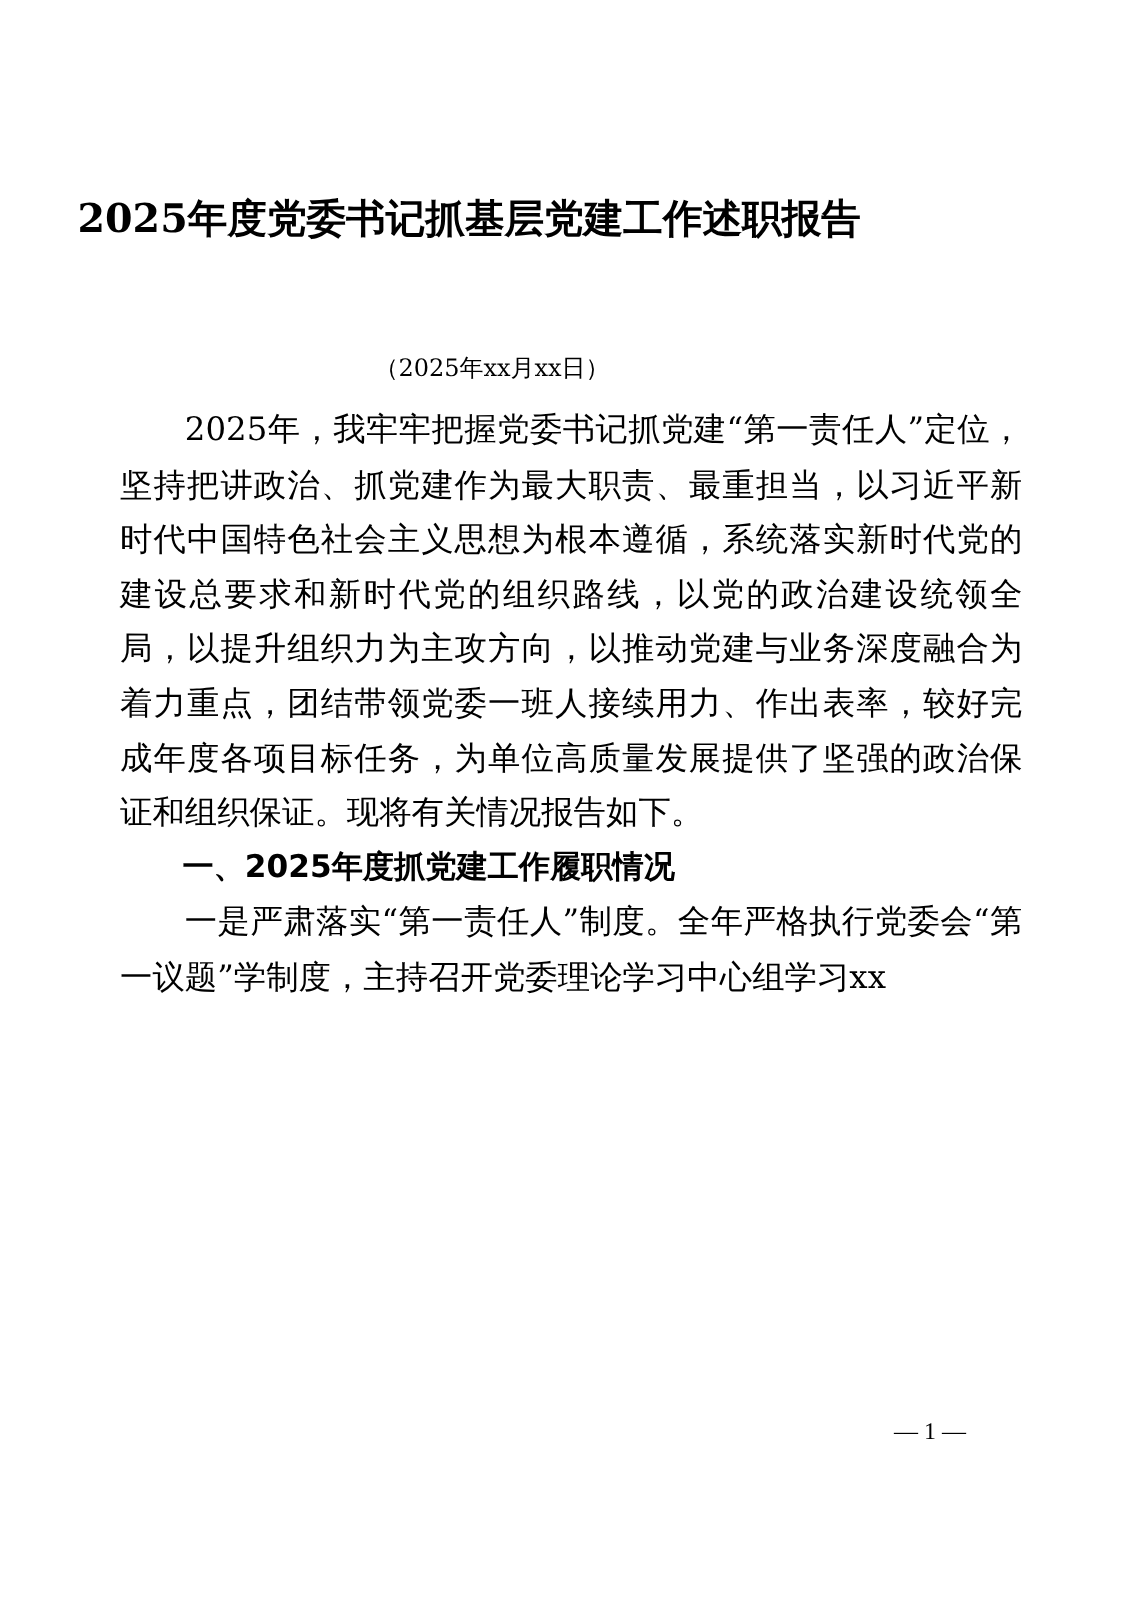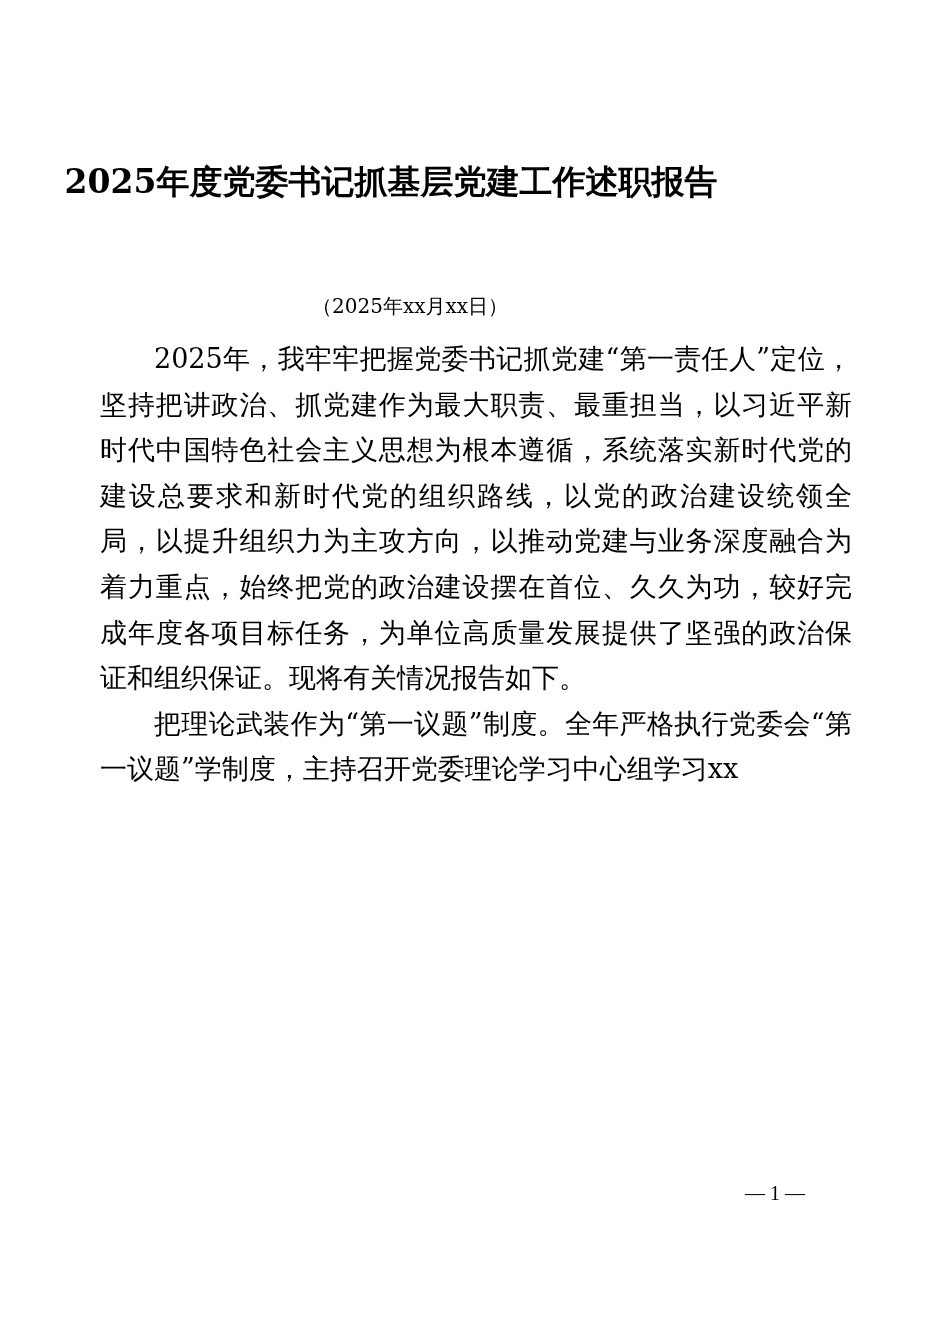--- a/index.html
+++ b/index.html
@@ -32,18 +32,19 @@
     }
   </style>
 </head>
 <body>
 
 <div class="page">
   <div class="title">2025年度党委书记抓基层党建工作述职报告</div>
   <div class="date">（2025年xx月xx日）</div>
 
   <div class="body-text">
-    <p>2025年，我牢牢把握党委书记抓党建“第一责任人”定位，坚持把讲政治、抓党建作为最大职责、最重担当，以习近平新时代中国特色社会主义思想为根本遵循，系统落实新时代党的建设总要求和新时代党的组织路线，以党的政治建设统领全局，以提升组织力为主攻方向，以推动党建与业务深度融合为着力重点，始终把党的政治建设摆在首位、久久为功，较好完成年度各项目标任务，为单位高质量发展提供了坚强的政治保证和组织保证。现将有关情况报告如下。</p>
-    <p>把理论武装作为“第一议题”制度。全年严格执行党委会“第一议题”学制度，主持召开党委理论学习中心组学习xx</p>
+    <p>2025年，我牢牢把握党委书记抓党建“第一责任人”定位，坚持把讲政治、抓党建作为最大职责、最重担当，以习近平新时代中国特色社会主义思想为根本遵循，系统落实新时代党的建设总要求和新时代党的组织路线，以党的政治建设统领全局，以提升组织力为主攻方向，以推动党建与业务深度融合为着力重点，团结带领党委一班人接续用力、作出表率，较好完成年度各项目标任务，为单位高质量发展提供了坚强的政治保证和组织保证。现将有关情况报告如下。</p>
+    <p class="h1">一、2025年度抓党建工作履职情况</p>
+    <p>一是严肃落实“第一责任人”制度。全年严格执行党委会“第一议题”学制度，主持召开党委理论学习中心组学习xx</p>
   </div>
 
   <div class="footer">— 1 —</div>
 </div>
 
 </body></html>

